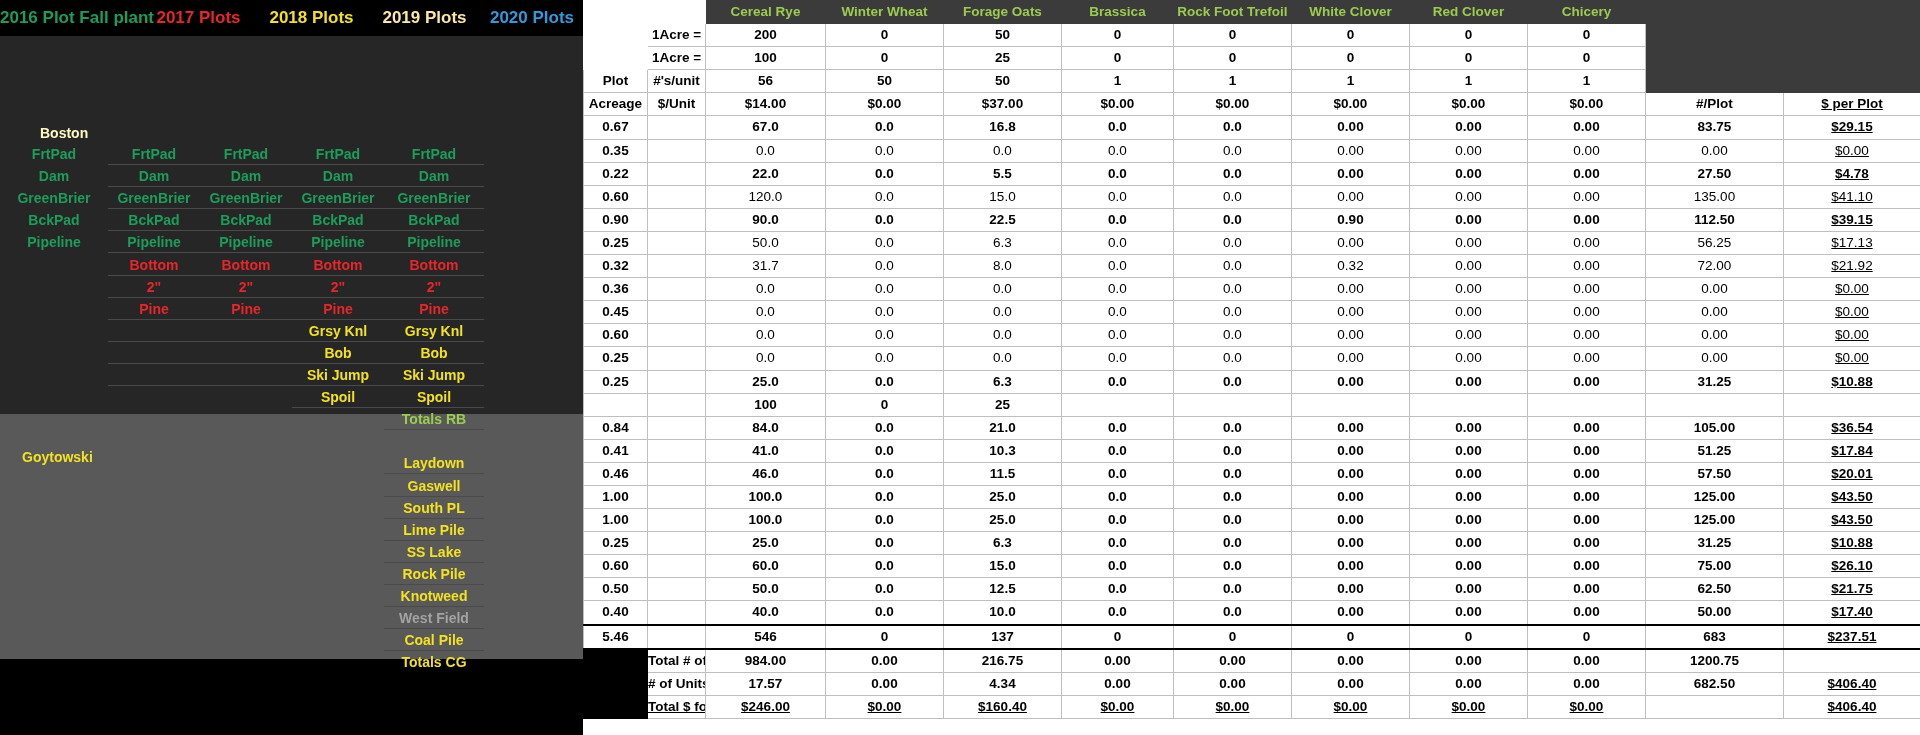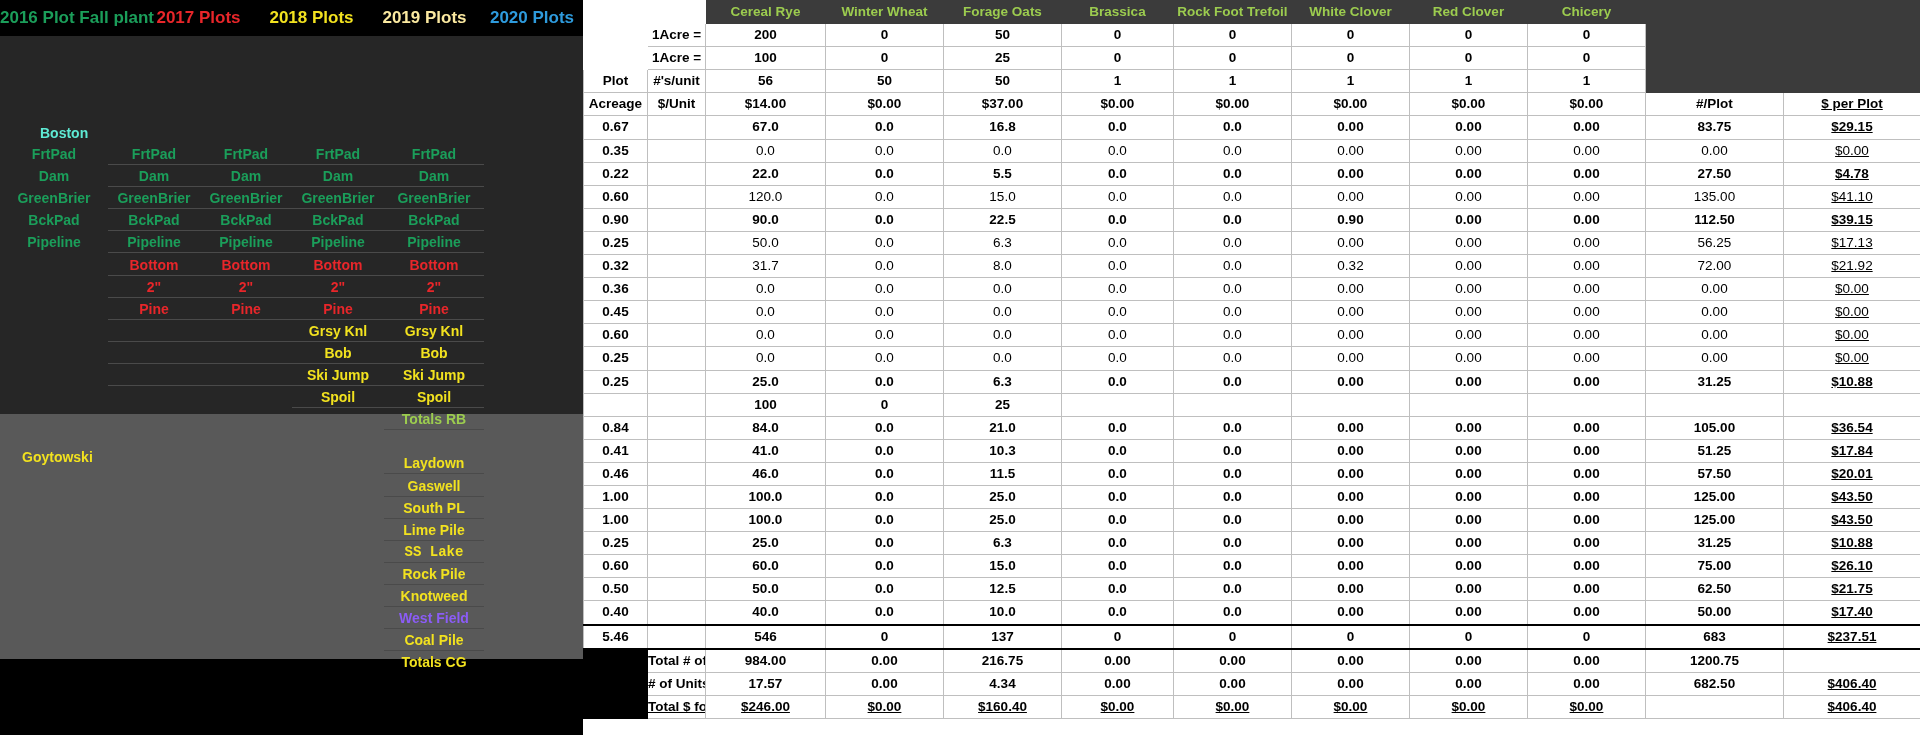--- a/index.html
+++ b/index.html
@@ -130,21 +130,21 @@
       <div class="year-tab yt1">2017 Plots</div>
       <div class="year-tab yt2">2018 Plots</div>
       <div class="year-tab yt3">2019 Plots</div>
       <div class="year-tab yt4">2020 Plots</div>
     </div>
 
     <div class="dark-grid"></div>
     <div class="dark-grid2"></div>
     <div class="dark-grid3"></div>
 
-    <div class="owner-label" style="left:40px; top:125px; color:#5eead4;text-align:center;">Boston</div>
+    <div class="owner-label" style="left:40px; top:125px; color:#fef9c3;text-align:center;">Boston</div>
     <div class="owner-label" style="left:22px; top:449px; color:#f2e21f;">Goytowski</div>
 
     <div id="name-cols">
         <div class="namecol" style="left: 0px; width: 108px;">
           <div class="namecell" style="position: absolute; left: 0px; width: 108px; top: 143px; color: rgb(27, 158, 90);">FrtPad</div>
           <div class="namecell" style="position: absolute; left: 0px; width: 108px; top: 165.1px; color: rgb(27, 158, 90);">Dam</div>
           <div class="namecell" style="position: absolute; left: 0px; width: 108px; top: 187.2px; color: rgb(27, 158, 90);">GreenBrier</div>
           <div class="namecell" style="position: absolute; left: 0px; width: 108px; top: 209.3px; color: rgb(27, 158, 90);">BckPad</div>
           <div class="namecell" style="position: absolute; left: 0px; width: 108px; top: 231.4px; color: rgb(27, 158, 90);">Pipeline</div>
           <div class="namecell" style="position: absolute; left: 0px; width: 108px; top: 253.5px; color: rgb(0, 0, 0);"></div>
@@ -208,24 +208,24 @@
           <div class="namecell rowline" style="position: absolute; left: 0px; width: 100px; top: 297.7px; color: rgb(232, 38, 42);">Pine</div>
           <div class="namecell rowline" style="position: absolute; left: 0px; width: 100px; top: 319.8px; color: rgb(242, 226, 31);">Grsy Knl</div>
           <div class="namecell rowline" style="position: absolute; left: 0px; width: 100px; top: 341.9px; color: rgb(242, 226, 31);">Bob</div>
           <div class="namecell rowline" style="position: absolute; left: 0px; width: 100px; top: 364px; color: rgb(242, 226, 31);">Ski Jump</div>
           <div class="namecell rowline" style="position: absolute; left: 0px; width: 100px; top: 386.1px; color: rgb(242, 226, 31);">Spoil</div>
           <div class="namecell rowline" style="position: absolute; left: 0px; width: 100px; top: 408.2px; color: rgb(156, 204, 79);">Totals RB</div>
           <div class="namecell rowline" style="position: absolute; left: 0px; width: 100px; top: 452.4px; color: rgb(242, 226, 31);">Laydown</div>
           <div class="namecell rowline" style="position: absolute; left: 0px; width: 100px; top: 474.5px; color: rgb(242, 226, 31);">Gaswell</div>
           <div class="namecell rowline" style="position: absolute; left: 0px; width: 100px; top: 496.6px; color: rgb(242, 226, 31);">South PL</div>
           <div class="namecell rowline" style="position: absolute; left: 0px; width: 100px; top: 518.7px; color: rgb(242, 226, 31);">Lime Pile</div>
-          <div class="namecell rowline" style="position: absolute; left: 0px; width: 100px; top: 540.8px; color: rgb(242, 226, 31); font-family: Liberation Mono, monospace;">SS Lake</div>
+          <div class="namecell rowline" style="position: absolute; left: 0px; width: 100px; top: 540.8px; color: rgb(242, 226, 31);">SS Lake</div>
           <div class="namecell rowline" style="position: absolute; left: 0px; width: 100px; top: 562.9px; color: rgb(242, 226, 31);">Rock Pile</div>
           <div class="namecell rowline" style="position: absolute; left: 0px; width: 100px; top: 585px; color: rgb(242, 226, 31);">Knotweed</div>
-          <div class="namecell rowline" style="position: absolute; left: 0px; width: 100px; top: 607.1px; color: #8b5cf6;">West Field</div>
+          <div class="namecell rowline" style="position: absolute; left: 0px; width: 100px; top: 607.1px; color: #a3a3a3;">West Field</div>
           <div class="namecell rowline" style="position: absolute; left: 0px; width: 100px; top: 629.2px; color: rgb(242, 226, 31);">Coal Pile</div>
           <div class="namecell" style="position: absolute; left: 0px; width: 100px; top: 651.3px; color: rgb(242, 226, 31);">Totals CG</div>
         </div>
       </div>
   </div>
 
   <div class="sheet">
     <table class="grid">
       <colgroup>
         <col style="width:64px">

